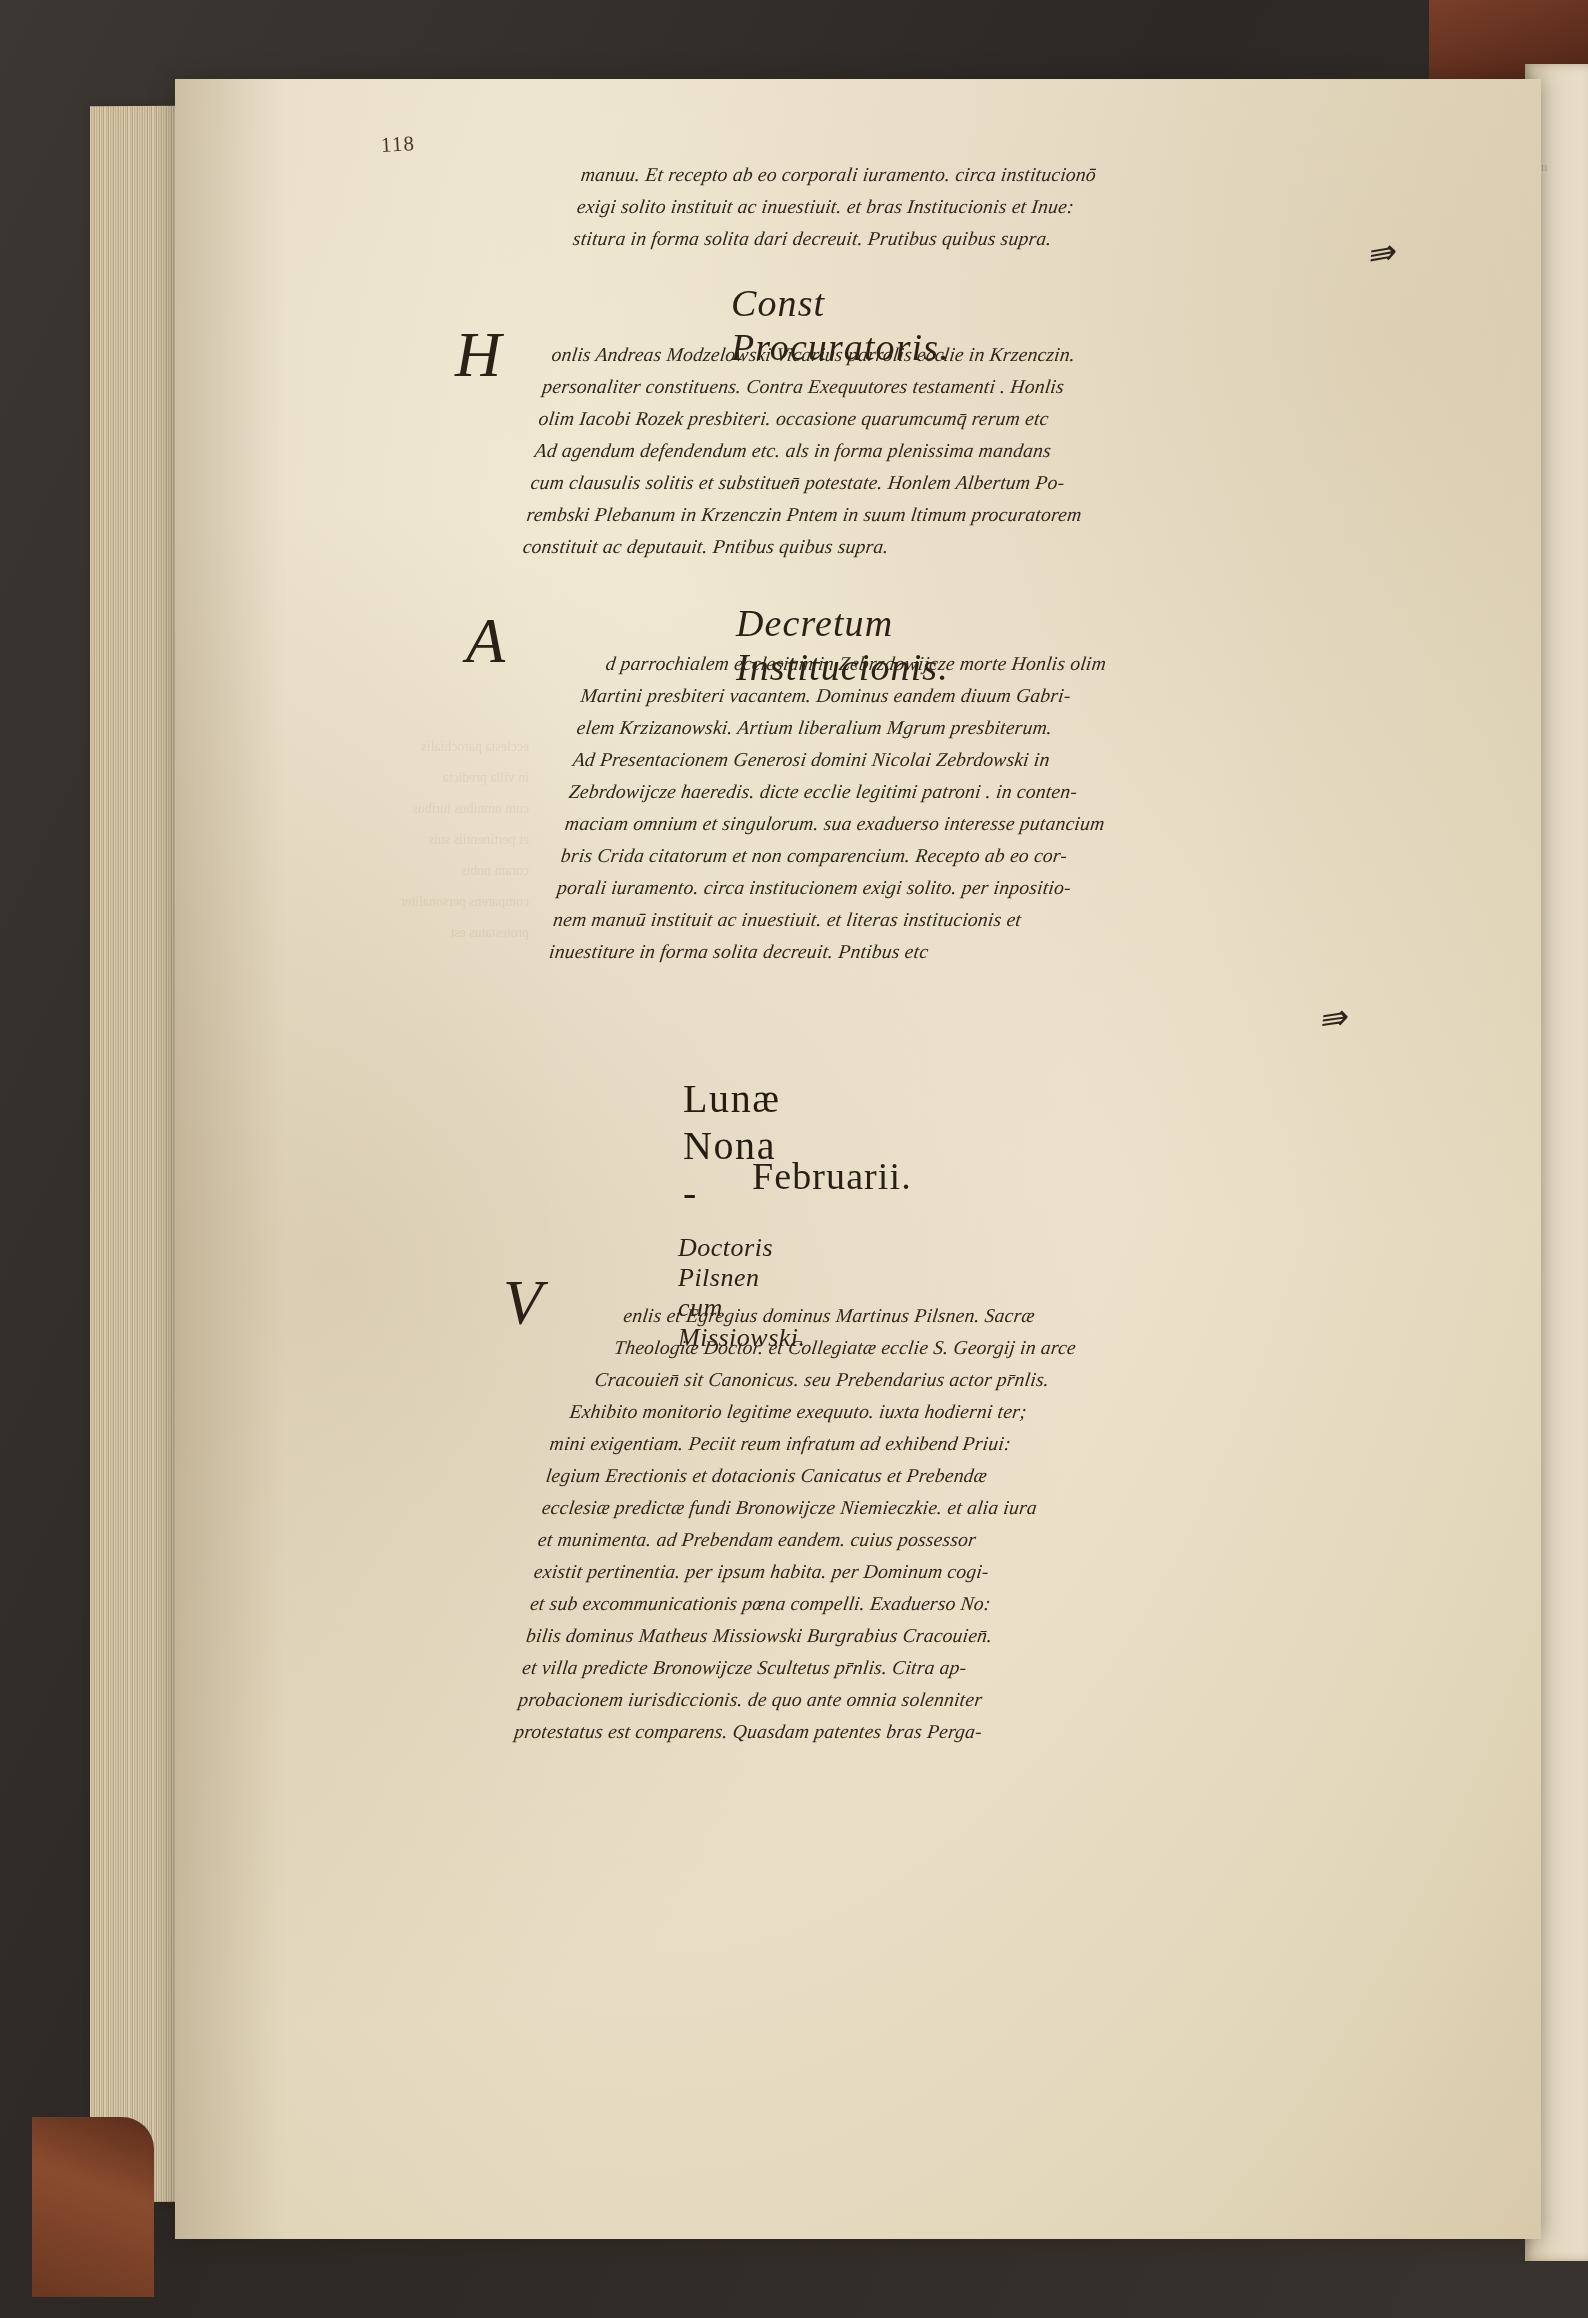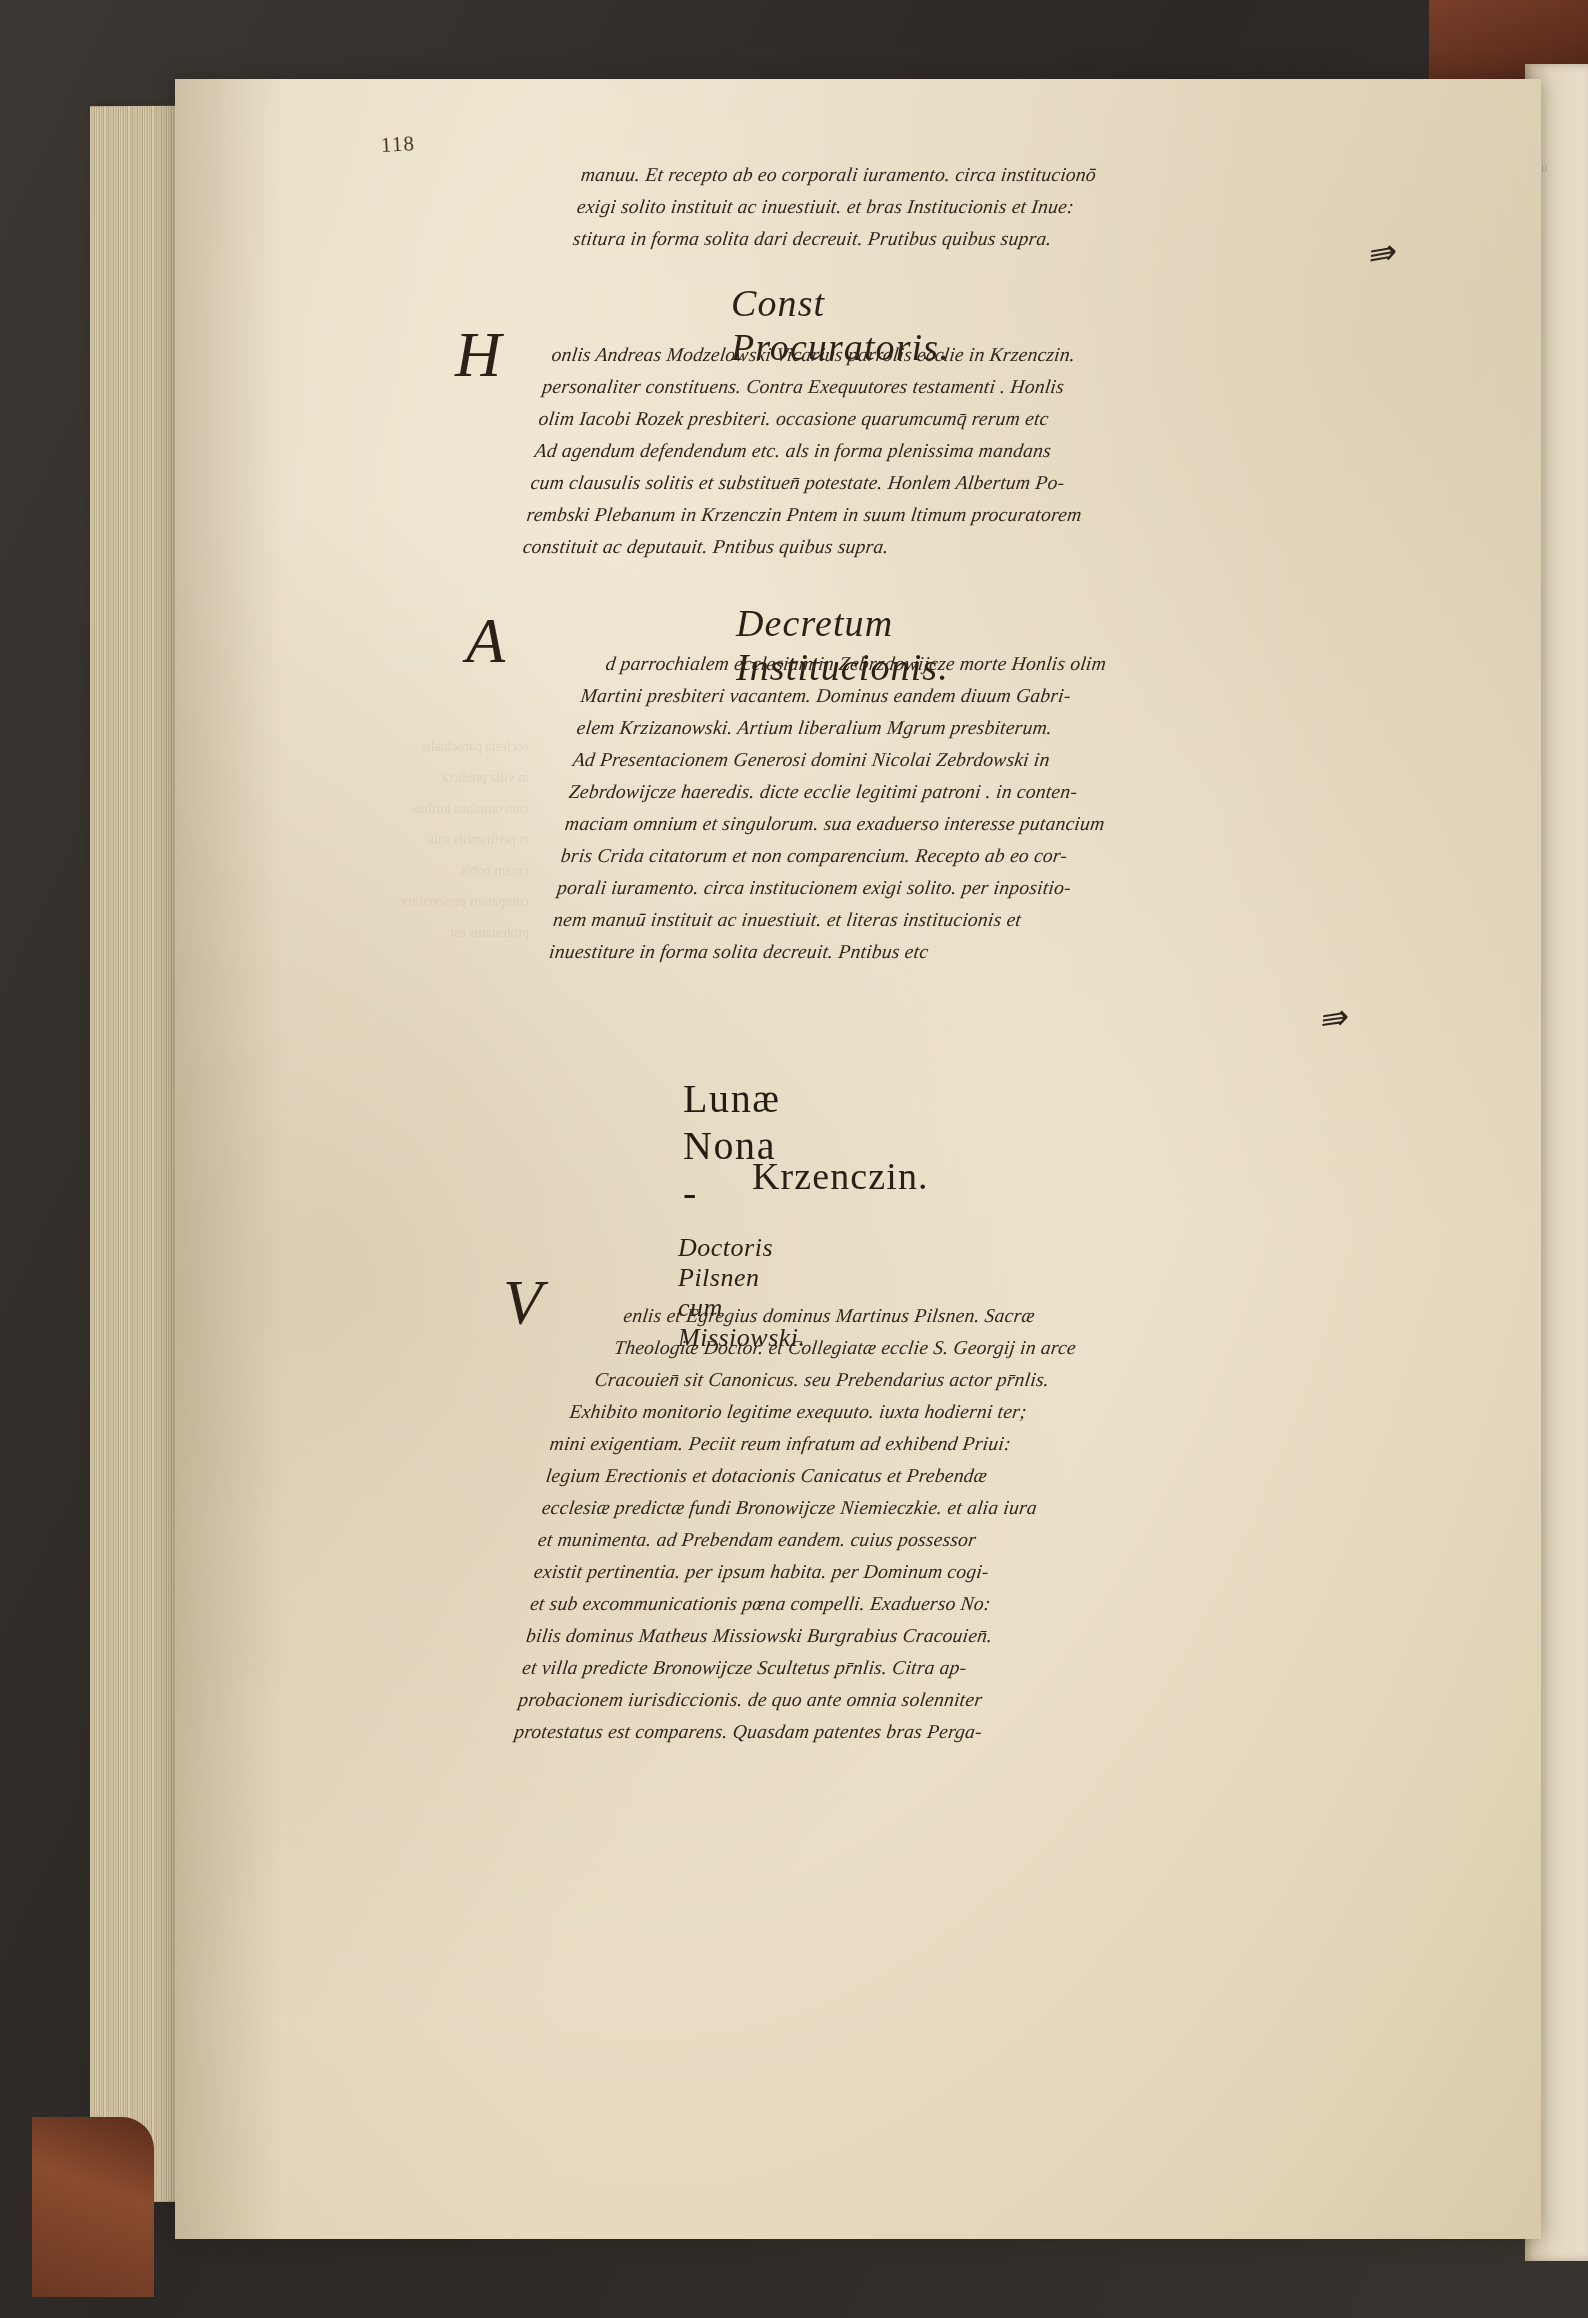--- a/index.html
+++ b/index.html
@@ -288,21 +288,21 @@
       <span class="line" style="margin-left:-21px;">porali iuramento. circa institucionem exigi solito. per inpositio-</span>
       <span class="line" style="margin-left:-21px;">nem manuū instituit ac inuestiuit. et literas institucionis et</span>
       <span class="line" style="margin-left:-21px;">inuestiture in forma solita decreuit. Pntibus etc</span>
     </div>
   </div>
 
   <div class="block" style="left:683px; top:1075px;">
     <div class="ink bigheading">Lunæ Nona -</div>
   </div>
   <div class="block" style="left:752px; top:1154px;">
-    <div class="ink midheading">Krzenczin.</div>
+    <div class="ink midheading">Februarii.</div>
   </div>
 
   <div class="block" style="left:678px; top:1233px;">
     <div class="ink subheading">Doctoris Pilsnen cum Missiowski.</div>
   </div>
 
   <div class="block" style="left:503px; top:1276px;">
     <div class="ink dropcap">V</div>
   </div>
 

